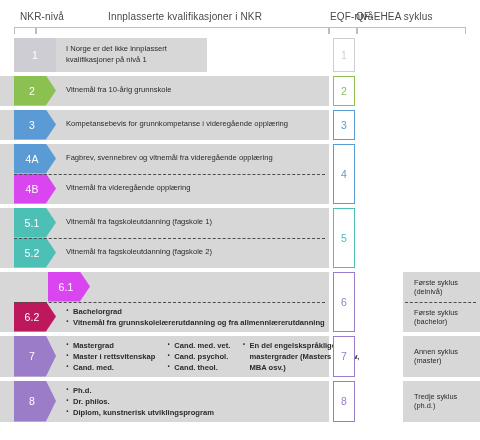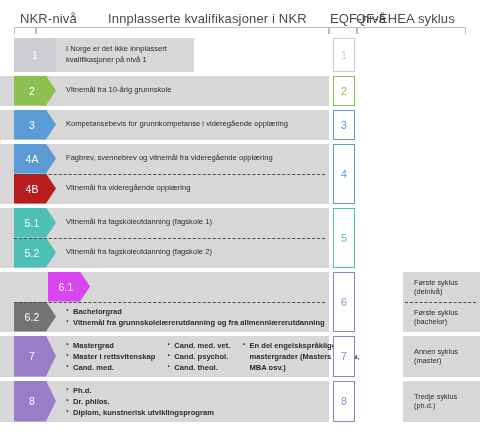--- a/index.html
+++ b/index.html
@@ -18,21 +18,21 @@
 
   
   .header {
     position: absolute;
     left: 0; top: 0;
     width: 480px;
     height: 36px;
   }
   .hdr-label {
     position: absolute;
-    font-size: 13px;
+    font-size: 10px;
     color: #4a4a4a;
     letter-spacing: 0.15px;
     white-space: nowrap;
     top: 11px;
   }
   .hdr-nkr   { left: 20px; }
   .hdr-inn   { left: 108px; }
   .hdr-eqf   { left: 330px; }
   .hdr-qf    { left: 356px; }
 
@@ -119,21 +119,21 @@
   .rowtext {
     flex: 1 1 auto;
     padding: 4px 8px 4px 10px;
     font-size: 7.6px;
     line-height: 1.42;
     color: #2b2b2b;
   }
   .rowtext.small-box {
     background: #d7d7d7;
     margin: 0;
-    padding: 6px 5px 6px 10px;
+    padding: 6px 18px 6px 10px;
     align-self: center;
     flex: 0 0 auto;
     max-width: 123px;
   }
 
   
   ul.blist {
     margin: 0;
     padding: 0;
     list-style: none;
@@ -285,21 +285,21 @@
     <div class="block">
       <div class="block-left">
         <div class="nkrrow">
           <div class="badge" style="background: rgb(91, 155, 213);">
             <span>4A</span>
           </div>
           <div class="rowtext">Fagbrev, svennebrev og vitnemål fra videregående opplæring</div>
         </div>
         <div class="nkrrow">
           <div class="dashsep"></div>
-          <div class="badge" style="background: #b91c1c;">
+          <div class="badge" style="background: #d946ef;">
             <span>4B</span>
           </div>
           <div class="rowtext">Vitnemål fra videregående opplæring</div>
         </div>
       </div>
       <div class="eqf">
         <div class="eqf-box" style="border-color: rgb(91, 155, 213); color: rgb(91, 155, 213);">4</div>
       </div>
       <div class="qf">
         <div class="qfcell empty">
@@ -334,21 +334,21 @@
     </div>
     <div class="block">
       <div class="block-left">
         <div class="nkrrow">
           <div class="badge" style="background: #d946ef; margin-left: 48px;">
             <span>6.1</span>
           </div>
         </div>
         <div class="nkrrow">
           <div class="dashsep"></div>
-          <div class="badge" style="background: #737373;">
+          <div class="badge" style="background: #be185d;">
             <span>6.2</span>
           </div>
           <div class="rowtext">
             <div class="cols">
               <div class="col">
                 <ul class="blist">
                   <li>Bachelorgrad</li>
                   <li>Vitnemål fra grunnskolelærerutdanning og fra allmennlærerutdanning</li>
                 </ul>
               </div>

